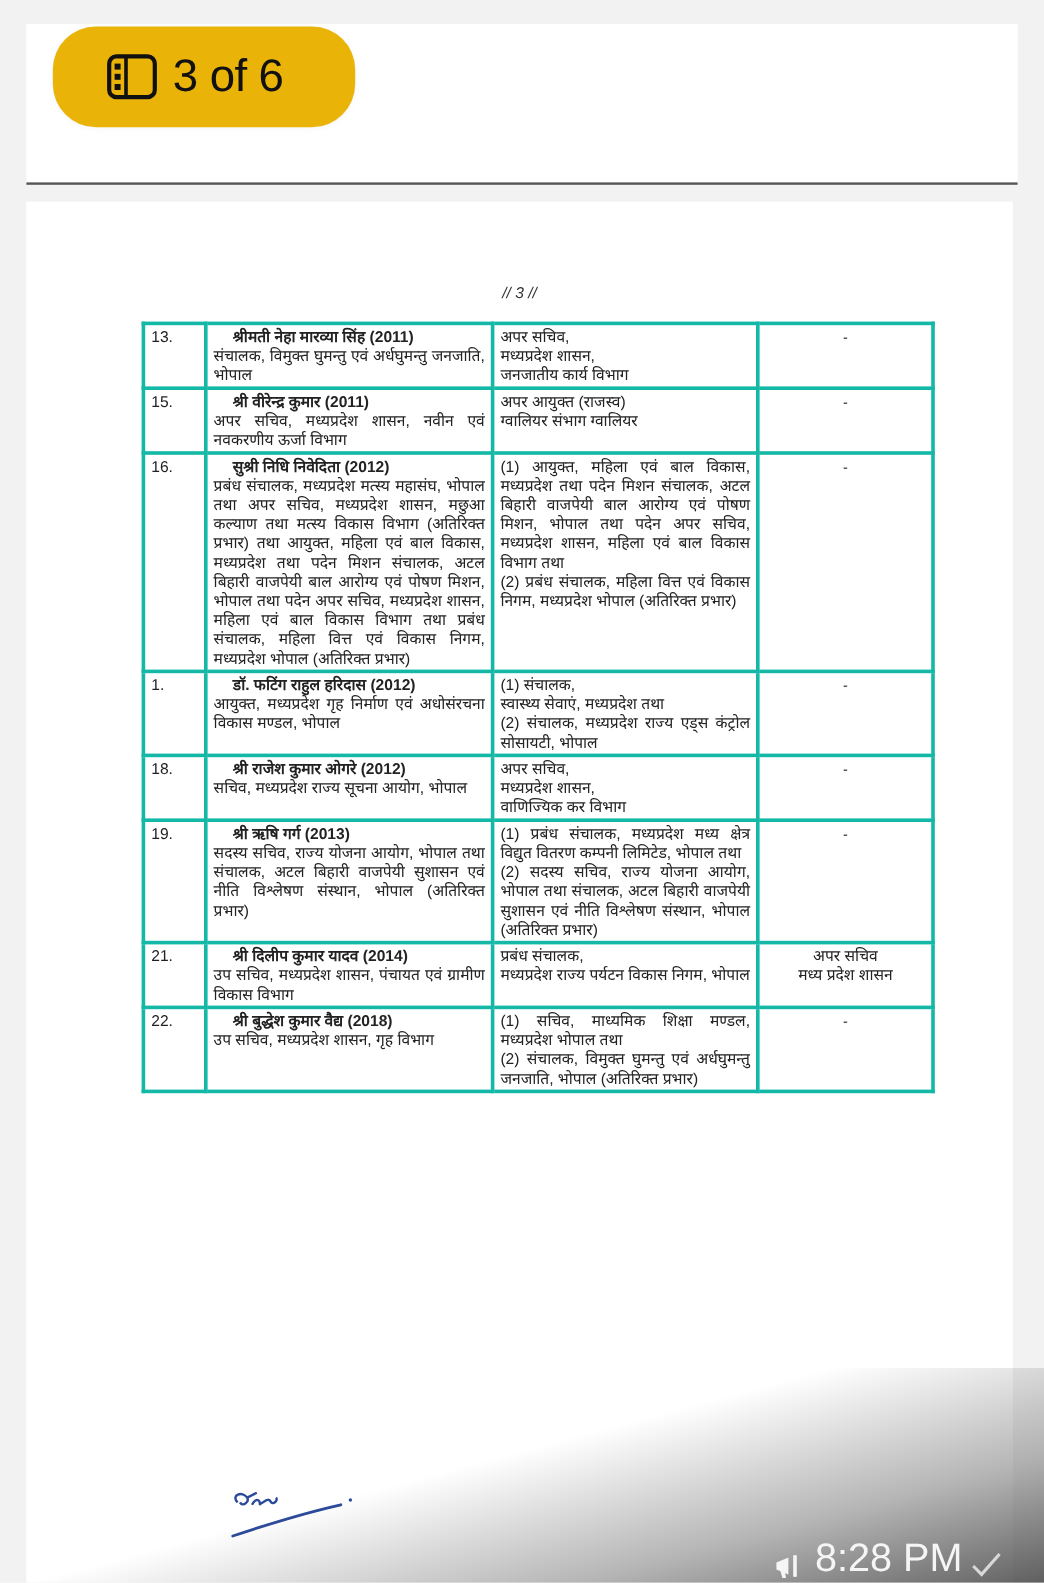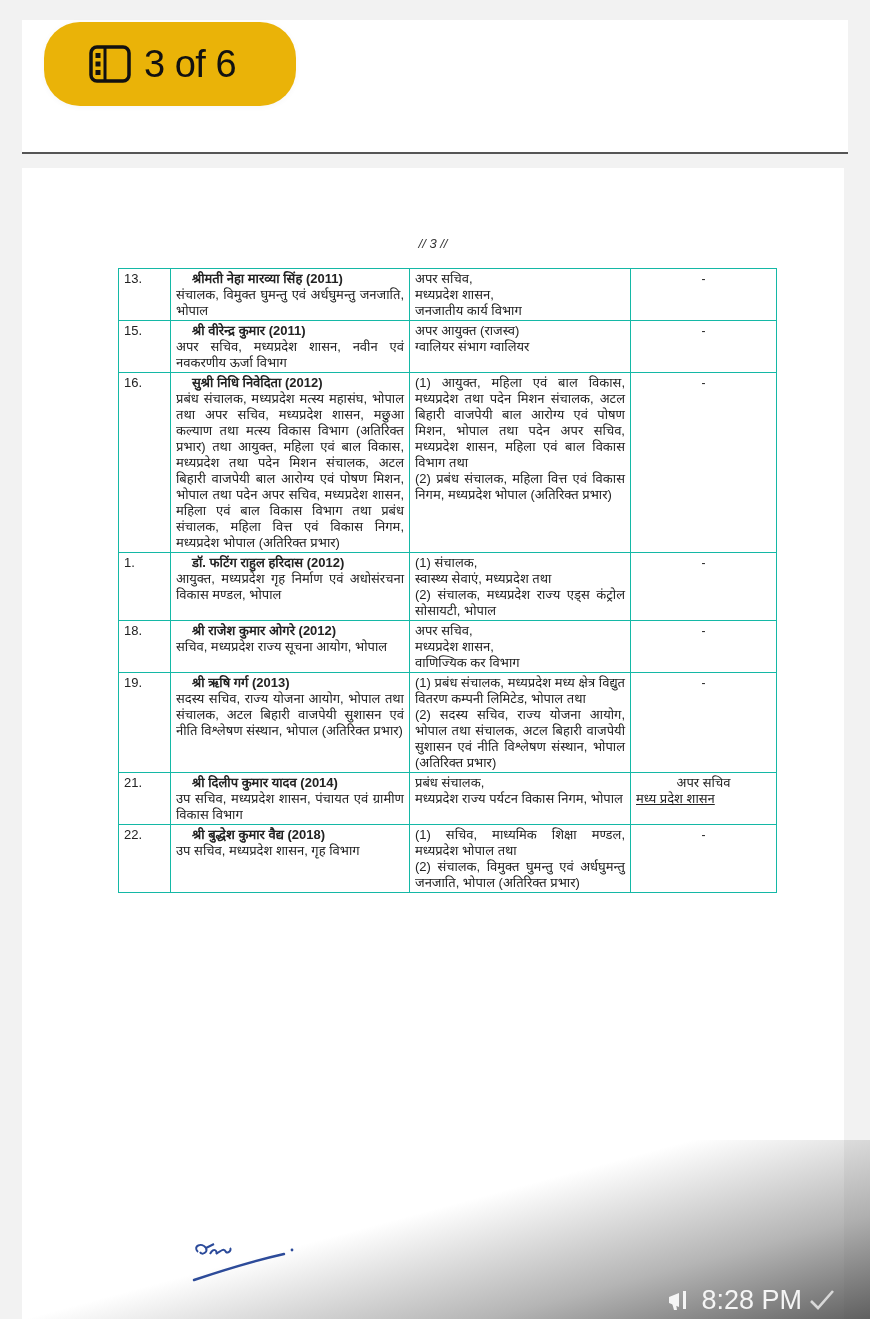--- a/index.html
+++ b/index.html
@@ -31,43 +31,43 @@
     position: absolute; left: 0; width: 100%; top: 68px; text-align: center;
     font-family: "Liberation Sans", sans-serif; font-size: 13px; color: #333; font-style: italic;
   }
   table.appt {
     position: absolute; left: 96px; top: 100px; width: 658px;
     border-collapse: collapse; table-layout: fixed;
     font-family: "Liberation Sans", "DejaVu Sans", sans-serif;
     font-size: 13px; line-height: 16px; color: #222;
   }
   table.appt td {
-    border: 1px solid #14b8a6; vertical-align: top; padding: 2px 5px 1px 5px;
+    border: 3px solid #14b8a6; vertical-align: top; padding: 2px 5px 1px 5px;
   }
   col.c-num { width: 52px; }
   col.c-name { width: 239px; }
   col.c-new { width: 221px; }
   col.c-rem { width: 146px; }
   td.num { padding-left: 7px; }
   td.rem { text-align: center; }
   .name { font-weight: bold; display: block; margin-left: 16px; }
   .desc { display: block; text-align: justify; }
   .item { display: block; text-align: justify; }
   .dash { display: block; font-size: 12px; }
 
   .signature { position: absolute; left: 166px; top: 1070px; width: 110px; height: 50px; }
   .shade {
     position: absolute; left: 0; top: 1140px; width: 870px; height: 179px;
     background: linear-gradient(165deg, rgba(255,255,255,0) 45%, rgba(120,120,120,0.55) 75%, rgba(70,70,70,0.85) 100%);
     pointer-events: none;
   }
   .timestamp {
     position: absolute; right: 26px; bottom: 2px; height: 34px;
-    display: flex; align-items: center; color: #f5f5f5;
-    font-family: "Liberation Sans", sans-serif; font-size: 27px;
+    display: flex; align-items: flex-end; color: #f5f5f5;
+    font-family: "Liberation Sans", sans-serif; font-size: 33px;
   }
   .timestamp svg { margin-right: 8px; }
   .timestamp .check { margin-left: 6px; }
 </style>
 </head>
 <body>
 
 <div class="prev-page"></div>
 
 <div class="page-chip">
@@ -184,21 +184,21 @@
           <td>
             <span class="name">श्री दिलीप कुमार यादव (2014)</span>
             <span class="desc">उप सचिव, मध्यप्रदेश शासन, पंचायत एवं ग्रामीण विकास विभाग</span>
           </td>
           <td>
             <span class="item">प्रबंध संचालक,</span>
             <span class="item">मध्यप्रदेश राज्य पर्यटन विकास निगम, भोपाल</span>
           </td>
           <td class="rem">
             <span class="item" style="text-align: center;">अपर सचिव</span>
-            <span class="item" style="text-align: left; text-decoration: underline;">मध्य प्रदेश शासन</span>
+            <span class="item" style="text-align: center;">मध्य प्रदेश शासन</span>
           </td>
         </tr>
         <tr>
           <td class="num">22.</td>
           <td>
             <span class="name">श्री बुद्धेश कुमार वैद्य (2018)</span>
             <span class="desc">उप सचिव, मध्यप्रदेश शासन, गृह विभाग</span>
           </td>
           <td>
             <span class="item">(1) सचिव, माध्यमिक शिक्षा मण्डल, मध्यप्रदेश भोपाल तथा</span>

